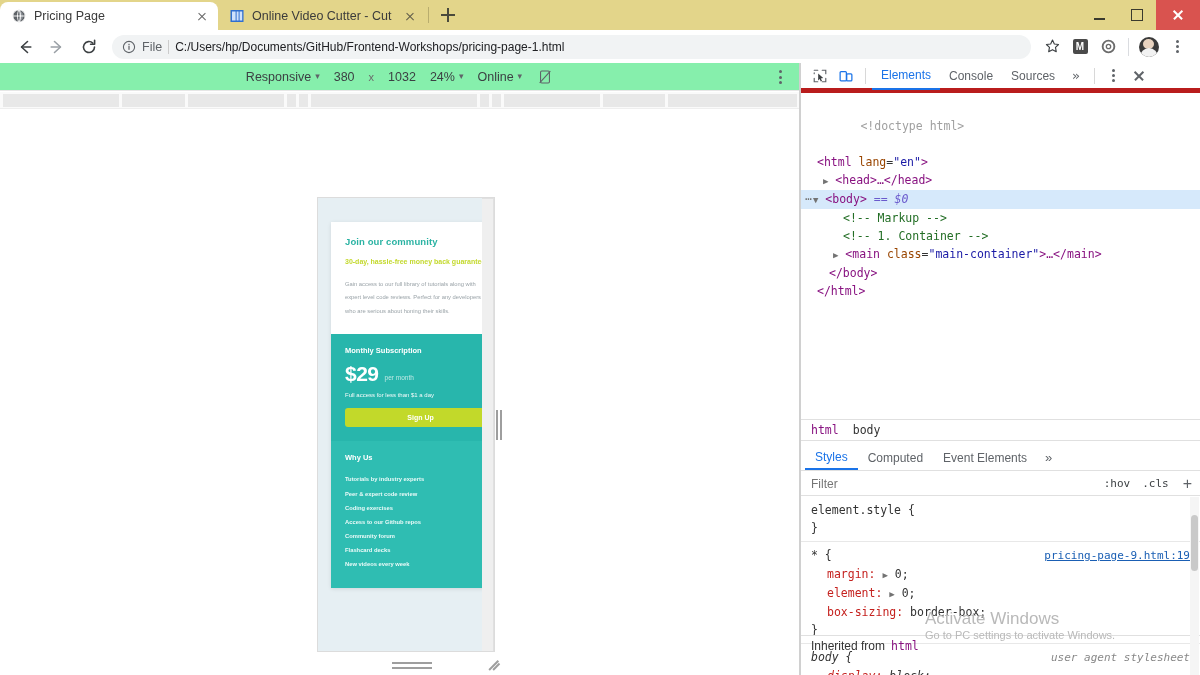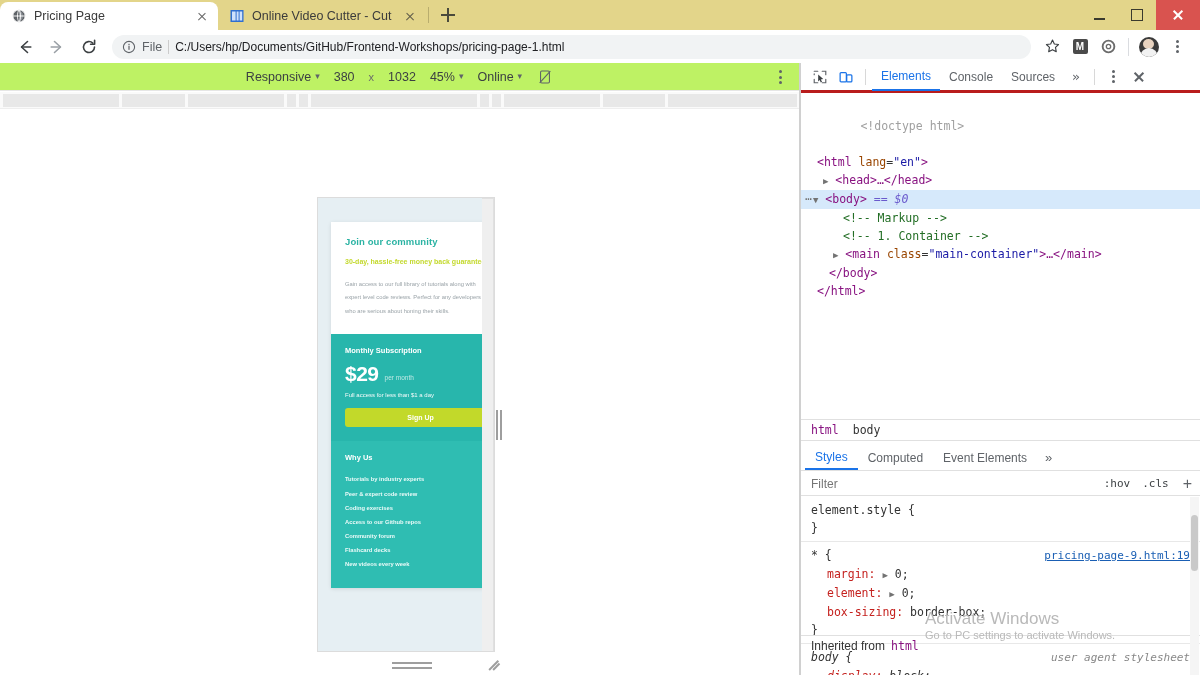--- a/index.html
+++ b/index.html
@@ -98,21 +98,21 @@
   }
   .kebab { width:16px; height:18px; display:flex; flex-direction:column; justify-content:center; align-items:center; gap:2.4px; }
   .kebab i { width:3px; height:3px; border-radius:50%; background:#5f6368; display:block; }
   .tb-divider { width:1px; height:18px; background:#dadce0; margin:0 5px; }
 
   
   .content { position:absolute; left:0; top:63px; width:800px; height:612px; background:#fff; }
 
   .devicebar {
     position:absolute; left:0; top:0; width:800px; height:28px;
-    background:#bef264; border-bottom:1px solid #e6e6e6;
+    background:#86efac; border-bottom:1px solid #e6e6e6;
     display:flex; align-items:center; justify-content:center; gap:0;
     font-size:12px; color:#5a5a5a;
   }
   .db-inner { display:flex; align-items:center; gap:14px; }
   .db-item { display:flex; align-items:center; gap:4px; font-size:12.5px; color:#3c4043; white-space:nowrap; }
   .caret { font-size:9px; color:#5f6368; line-height:1; }
   .db-num { color:#3c4043; font-size:12.5px; }
   .db-x { color:#6b6b6b; font-size:11px; }
   .db-rotate { width:18px; height:18px; display:flex; align-items:center; justify-content:center; }
   .db-kebab { position:absolute; right:12px; top:5px; }
@@ -187,21 +187,21 @@
   .why-list li { color:#eafaf8; font-size:5.8px; font-weight:bold; line-height:2.45; }
 
   
   .devtools {
     position:absolute; left:800px; top:63px; width:400px; height:612px;
     background:#fff; border-left:1px solid #d0d0d0;
     font-family:"DejaVu Sans Mono", monospace;
   }
   .dt-tabbar {
     height:30px; display:flex; align-items:center; padding:0 6px; gap:0;
-    border-bottom:3px solid #b91c1c; background:#fff;
+    border-bottom:5px solid #b91c1c; background:#fff;
   }
   .dt-iconbtn { width:26px; height:24px; display:flex; align-items:center; justify-content:center; }
   .dt-vsep { width:1px; height:16px; background:#d8d8d8; margin:0 6px; }
   .dt-tab {
     font-family:"Liberation Sans", sans-serif; font-size:12px; color:#5f6368;
     padding:0 9px; height:29px; display:flex; align-items:center;
   }
   .dt-tab.active { color:#1a73e8; border-bottom:2px solid #1a73e8; }
   .dt-more { font-size:13px; color:#5f6368; padding:0 8px; }
   .dt-close { width:24px; height:24px; position:relative; }
@@ -403,21 +403,21 @@
     <div class="devicebar">
       <div class="db-inner">
         <span class="db-item">
           <span>Responsive</span>
           <span class="caret">▾</span>
         </span>
         <span class="db-num">380</span>
         <span class="db-x">x</span>
         <span class="db-num">1032</span>
         <span class="db-item">
-          <span>45%</span>
+          <span>24%</span>
           <span class="caret">▾</span>
         </span>
         <span class="db-item">
           <span>Online</span>
           <span class="caret">▾</span>
         </span>
         <span class="db-rotate">
           <svg width="16" height="16" viewBox="0 0 18 18">
             <rect x="4" y="2.2" width="10" height="13.6" rx="1.4" fill="none" stroke="#5f6368" stroke-width="1.2"></rect>
             <path d="M3 15.5 L15 2.5" stroke="#5f6368" stroke-width="1.2"></path>

